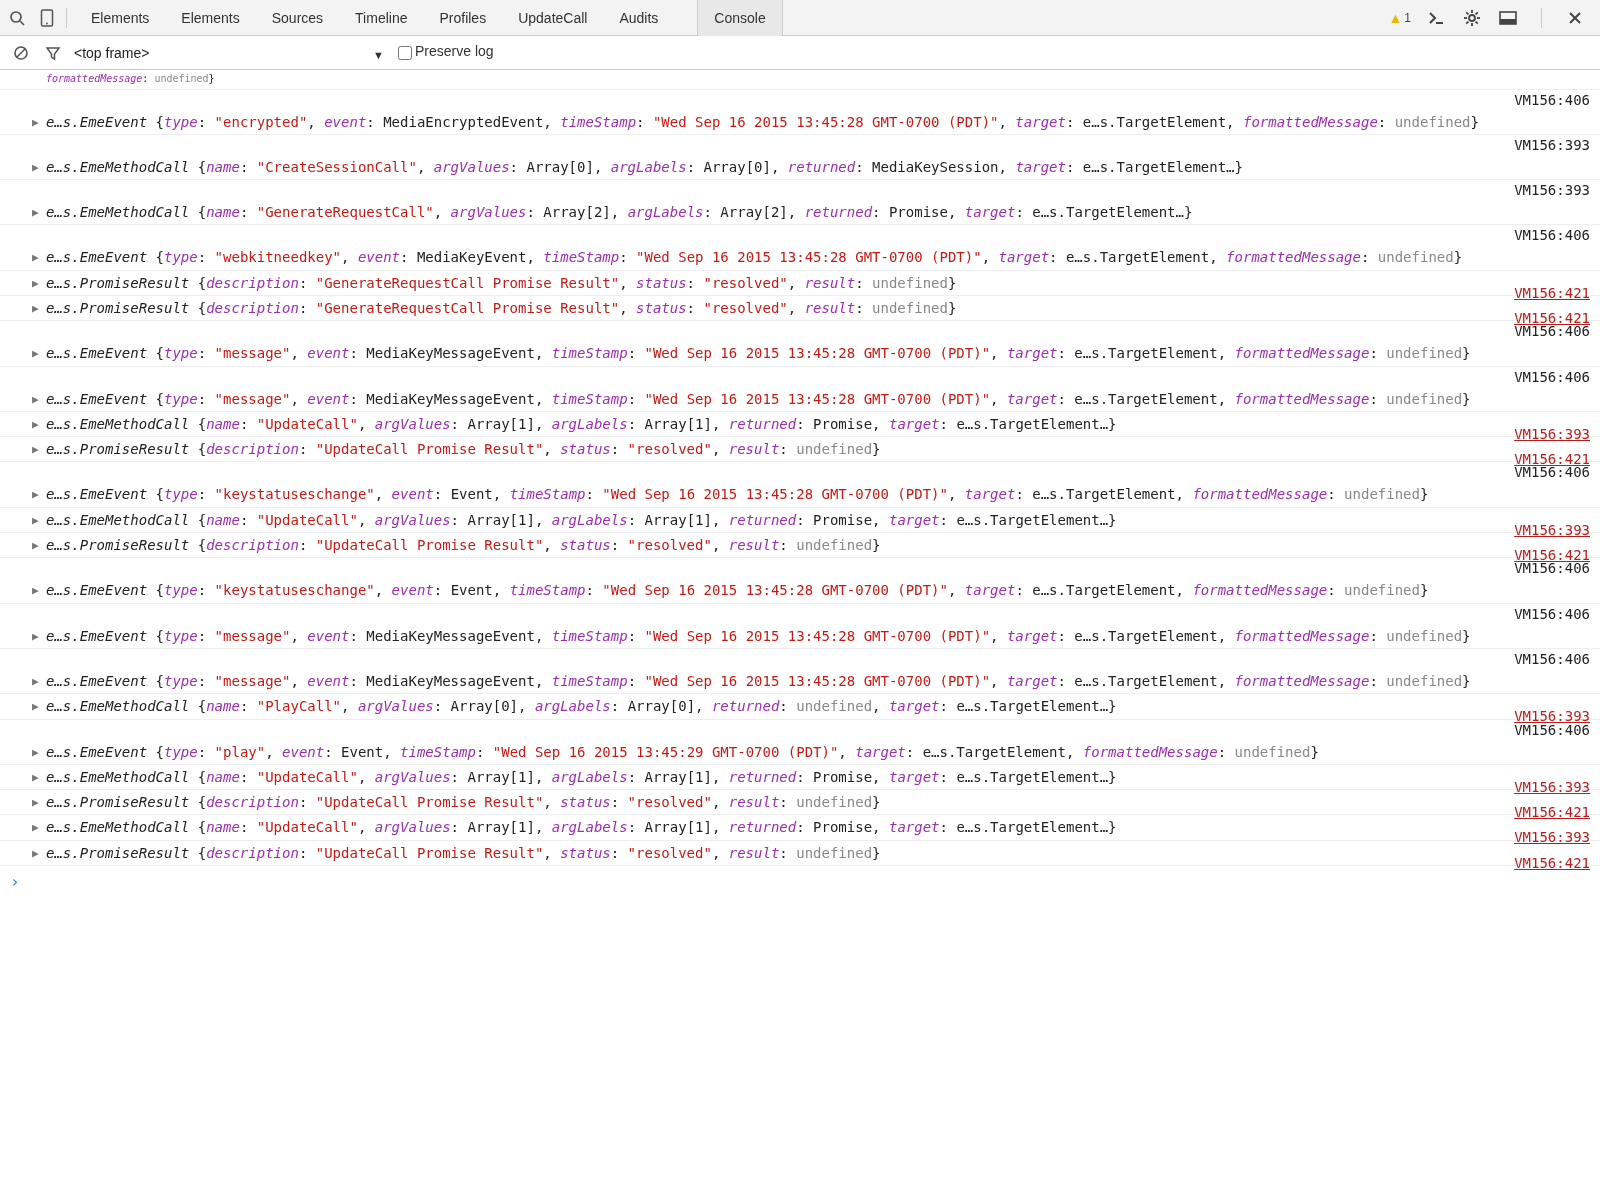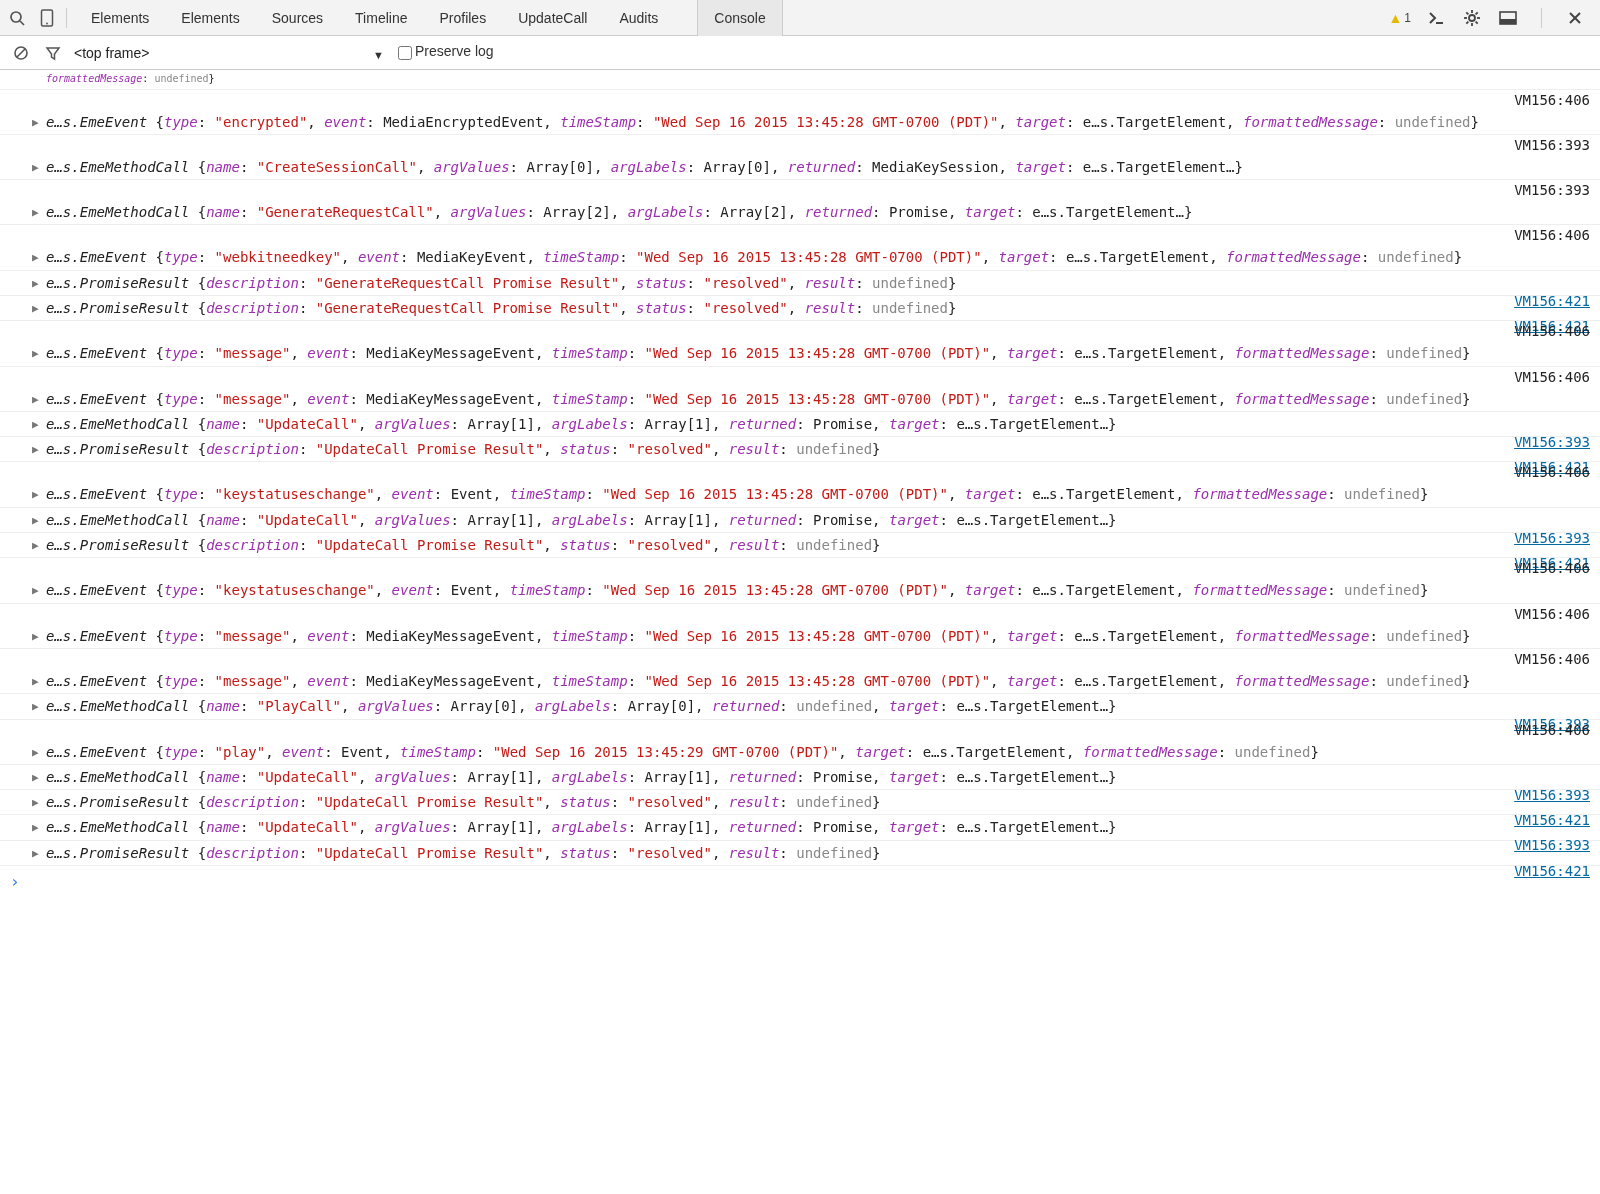--- a/index.html
+++ b/index.html
@@ -48,22 +48,22 @@
   .chk { display: flex; align-items: flex-start; color: #333; font-size: 14px; }
   .chk input { width: 14px; height: 14px; }
   .log-area { font-family: Menlo, Consolas, monospace; font-size: 14px; }
   .entry {
     border-bottom: 1px solid #eee;
     padding: 2px 10px 2px 28px;
     position: relative;
     line-height: 1.45;
   }
   .entry .src {
-    position: absolute; right: 10px; top: 20px;
-    color: #0369a1; text-decoration: underline; cursor: pointer;
+    position: absolute; right: 10px; top: 12px;
+    color: #b91c1c; text-decoration: underline; cursor: pointer;
     font-family: Menlo, Consolas, monospace;
   }
   .disclose {
     position: absolute; left: 32px; top: 5px; color: #777; font-size: 11px;
     cursor: pointer; user-select: none;
   }
   .entry .line { padding-left: 18px; }
   .k { color: #9b2fae; font-style: italic; }
   .s { color: #c41a16; }
   .undef { color: #888; }

